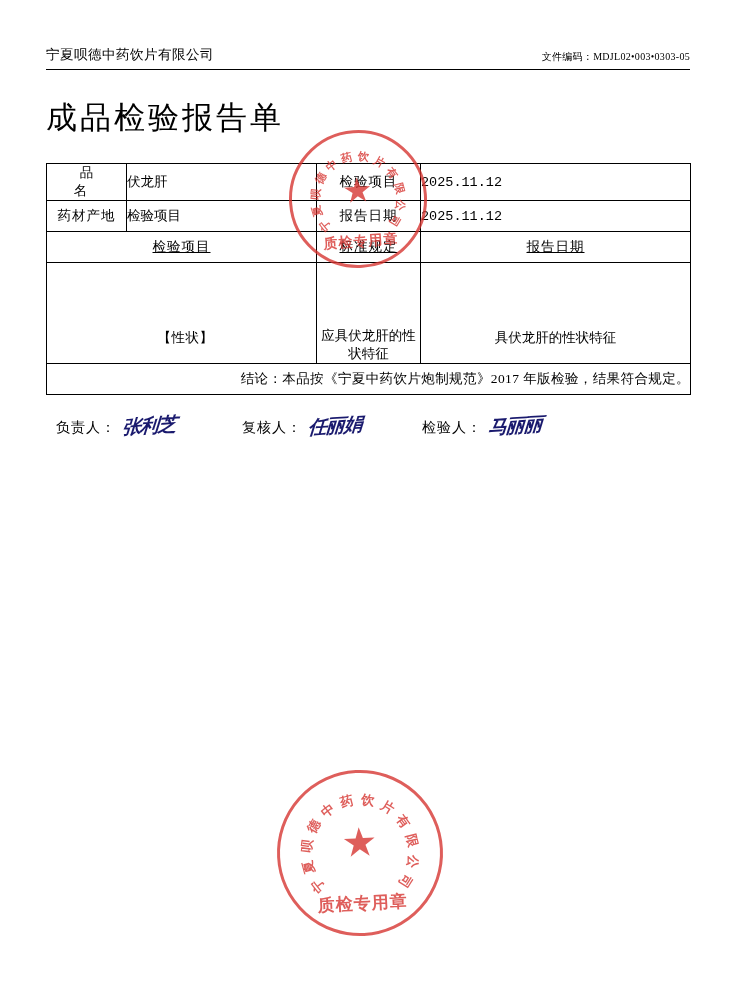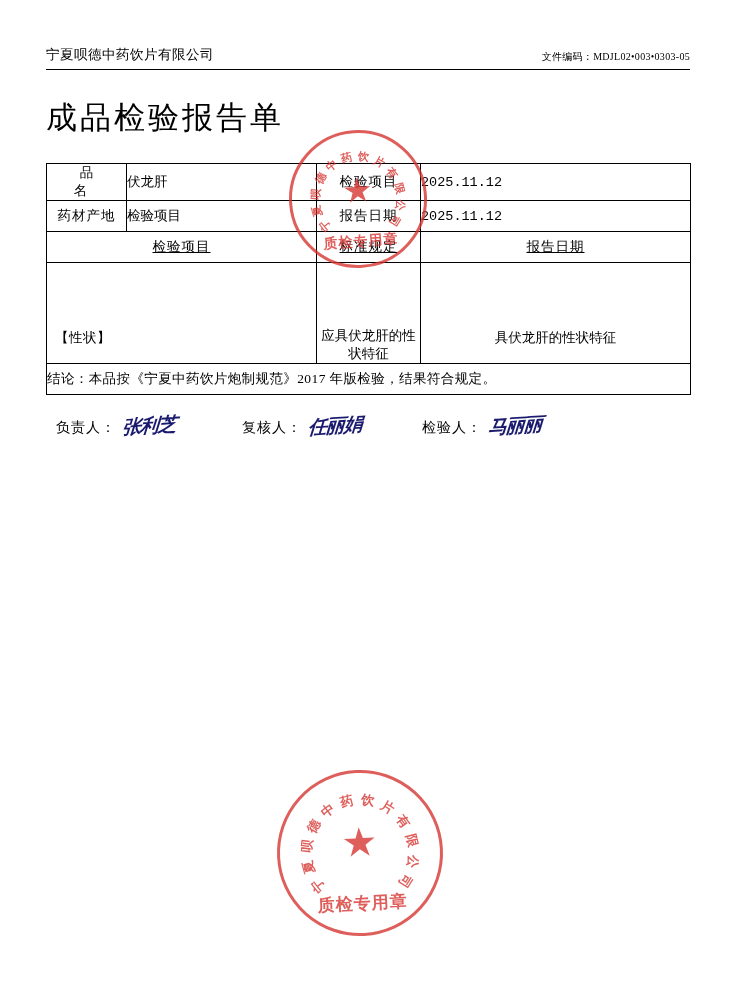--- a/index.html
+++ b/index.html
@@ -86,32 +86,33 @@
     letter-spacing: 1px;
   }
   
   .bodyrow td {
     height: 640px;
     vertical-align: top;
   }
   .bodyrow .item {
     padding: 50px 0 0 8px;
     letter-spacing: 0.5px;
+    text-align: center;
   }
   .bodyrow .std {
     padding: 64px 0 0 0;
     text-align: center;
   }
   .bodyrow .res {
     padding: 50px 0 0 0;
     text-align: center;
   }
   .concl td {
     height: 30px;
-    text-align: left;
+    text-align: right;
     letter-spacing: 0.4px;
   }
   
   .sign-row {
     display: flex;
     align-items: center;
     margin-top: 18px;
     font-size: 14px;
     padding-left: 10px;
   }

